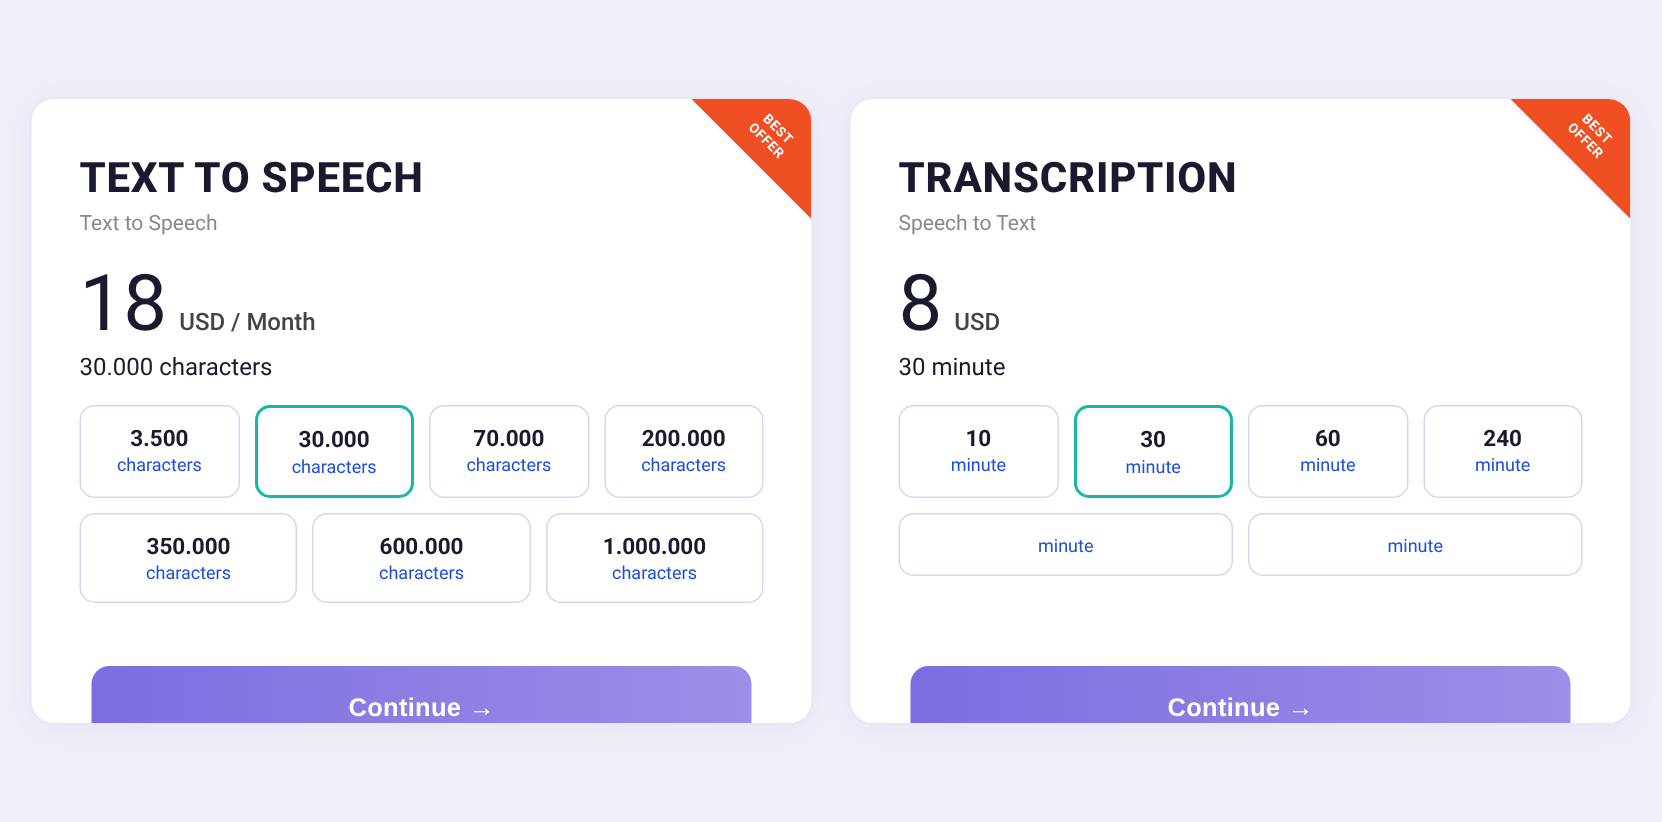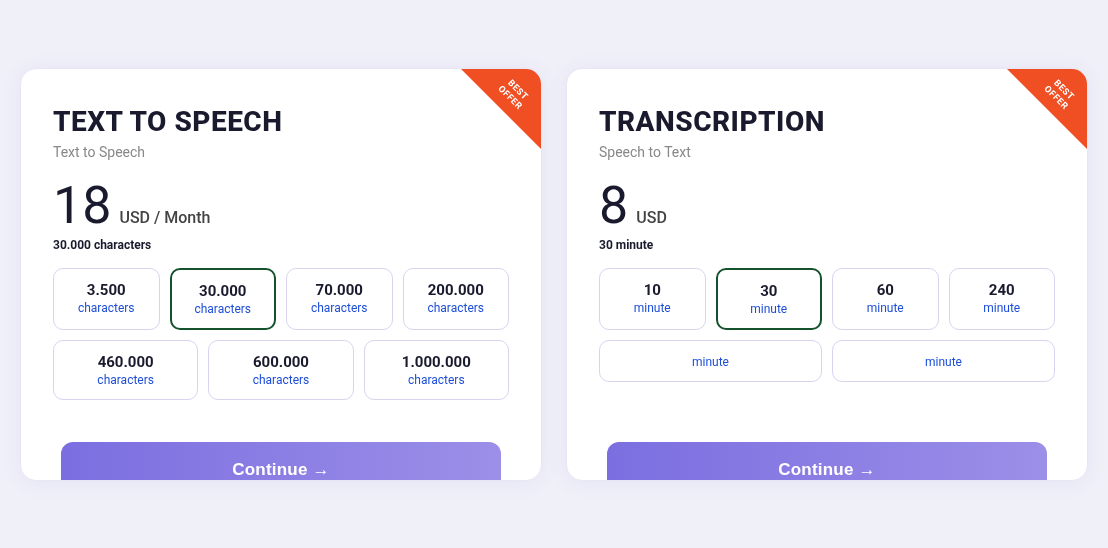--- a/index.html
+++ b/index.html
@@ -81,36 +81,36 @@
       font-weight: 400;
       color: #1a1a2e;
       line-height: 1;
     }
     .price-unit {
       font-size: 16px;
       font-weight: 500;
       color: #444;
     }
     .price-selected-label {
-      font-size: 12px;
-      font-weight: 700;
+      font-size: 16px;
+      font-weight: 400;
       color: #1a1a2e;
       margin-bottom: 16px;
     }
     .option-btn {
       border: 1.5px solid #d8d4f0;
       border-radius: 10px;
       background: #fff;
       padding: 12px 8px;
       text-align: center;
       cursor: pointer;
       transition: border-color 0.2s, background 0.2s;
     }
     .option-btn.selected {
-      border: 2px solid #14532d;
+      border: 2px solid #14b8a6;
       background: #fff;
     }
     .option-btn .opt-main {
       font-size: 15px;
       font-weight: 700;
       color: #1a1a2e;
       display: block;
     }
     .option-btn .opt-sub {
       font-size: 12px;
@@ -195,21 +195,21 @@
         <span class="opt-sub">characters</span>
       </div>
       <div class="option-btn">
         <span class="opt-main">200.000</span>
         <span class="opt-sub">characters</span>
       </div>
     </div>
 
     <div class="tts-grid-bottom">
       <div class="option-btn">
-        <span class="opt-main">460.000</span>
+        <span class="opt-main">350.000</span>
         <span class="opt-sub">characters</span>
       </div>
       <div class="option-btn">
         <span class="opt-main">600.000</span>
         <span class="opt-sub">characters</span>
       </div>
       <div class="option-btn">
         <span class="opt-main">1.000.000</span>
         <span class="opt-sub">characters</span>
       </div>

